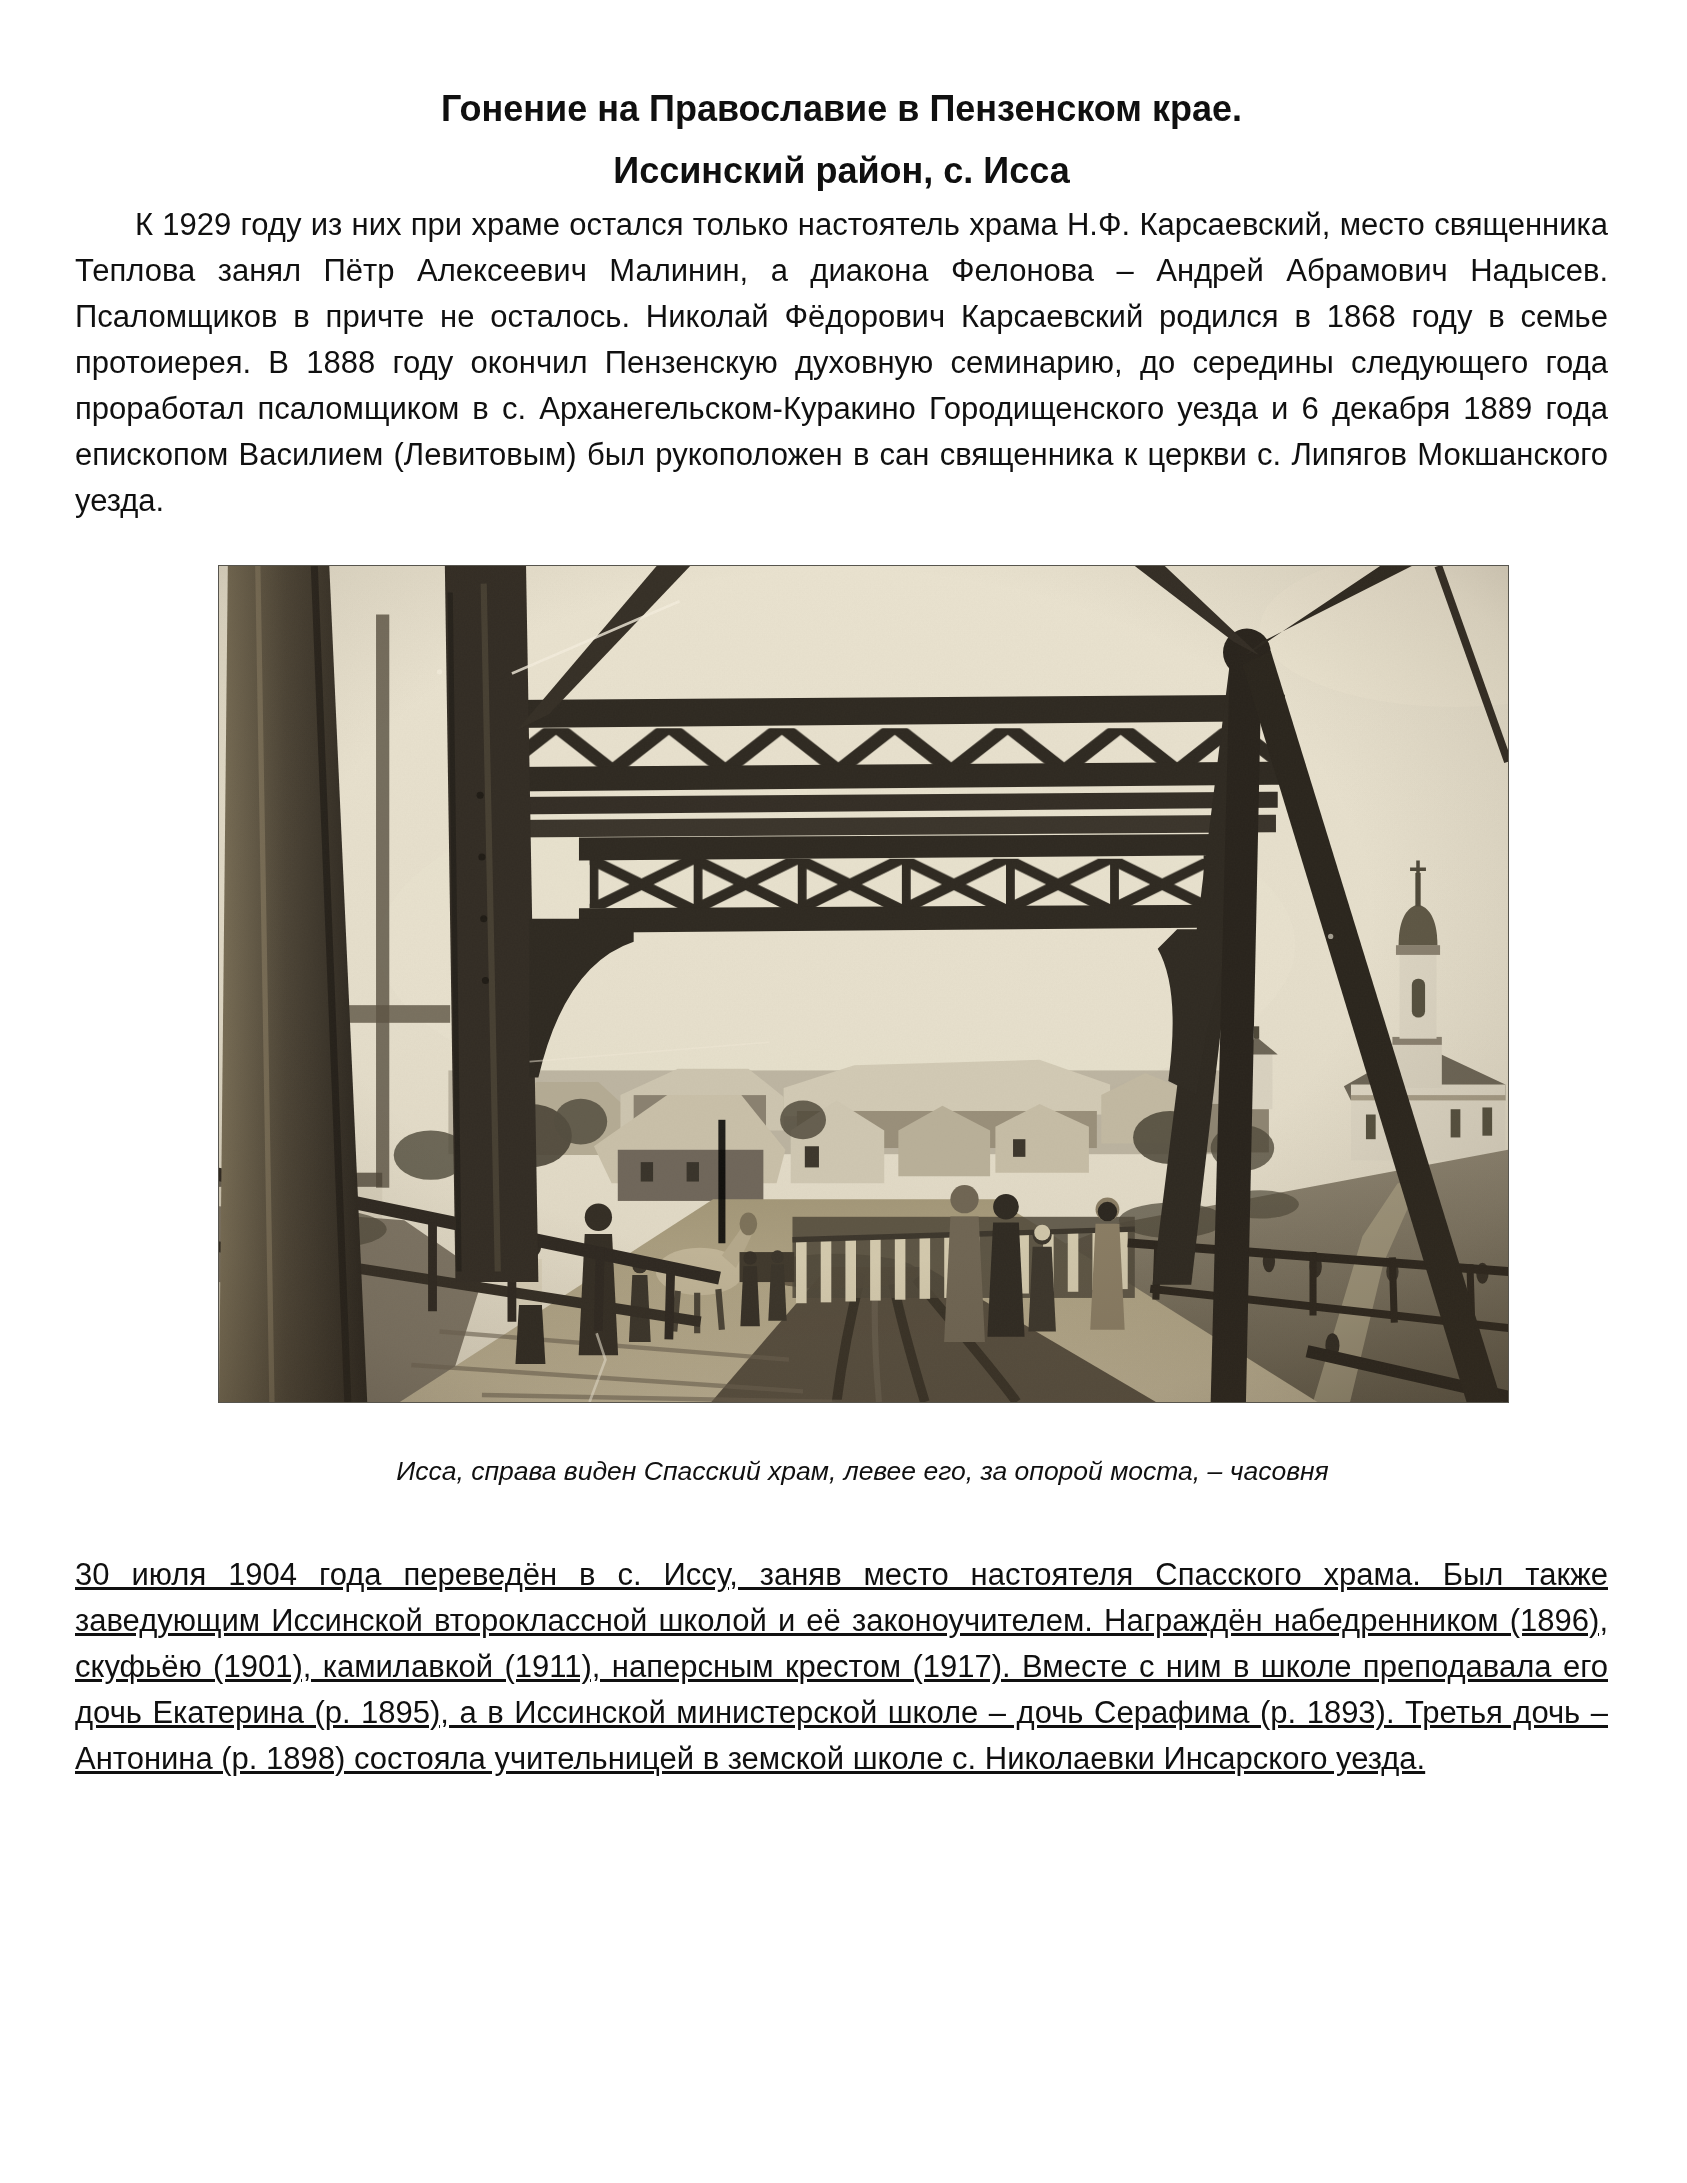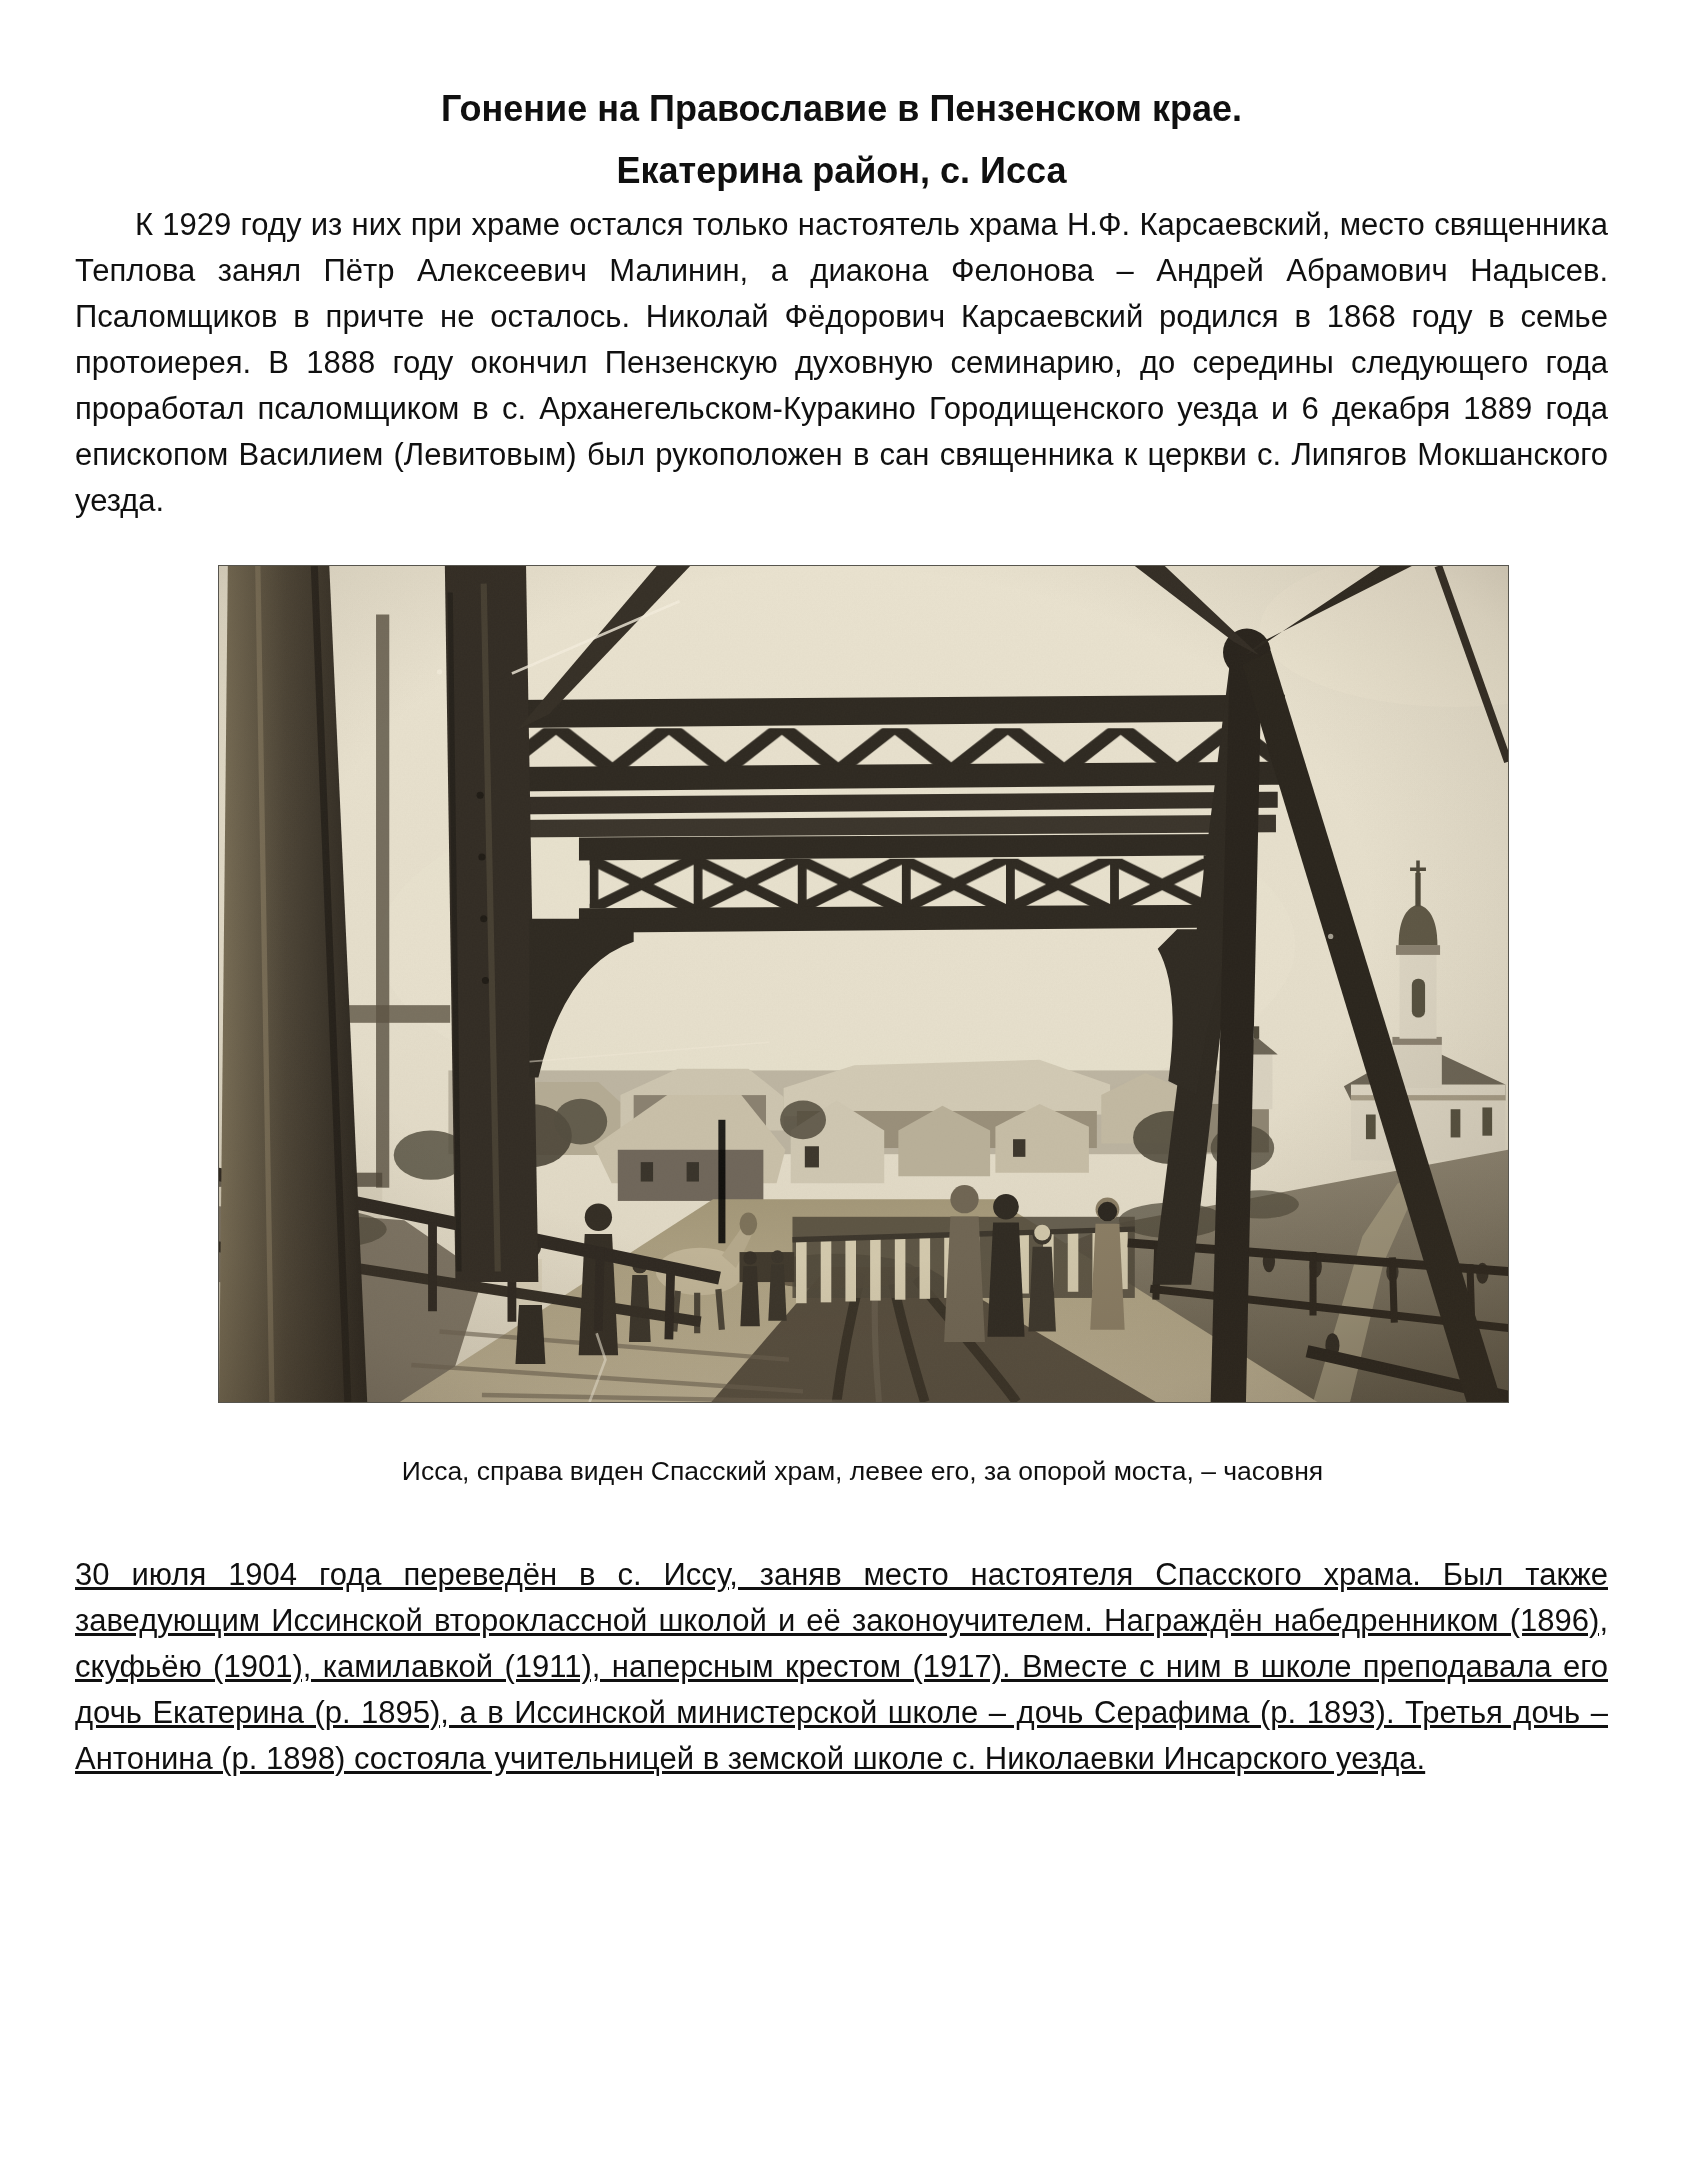--- a/index.html
+++ b/index.html
@@ -6,34 +6,34 @@
   .page{
     position:relative; width:1682px; height:2183px; background:#fff;
     font-family:"Liberation Sans","DejaVu Sans",sans-serif; color:#101010;
     box-sizing:border-box; padding:78px 74px 0 75px; overflow:hidden;
   }
   .title{font-weight:700; font-size:36px; line-height:62px; text-align:center; margin:0;}
   .title span{display:block;}
   .body-p{font-size:31px; line-height:46px; text-align:justify; margin:0;}
   .indent{text-indent:60px;}
   .p1{margin-top:74px;}
-  .figure{margin:41px 8px 0 143px; width:1289px;}
+  .figure{margin:41px 8px 0 143px; width:1289px;font-style:italic;}
   .photo-frame{width:1289px; height:836px; border:1.8px solid #57554e; box-sizing:content-box;}
   .photo-frame svg{display:block; width:1289px; height:836px;}
   .caption{font-size:26.5px; line-height:34px; text-align:center; margin-top:51px; text-indent:0;}
   .p4{margin-top:64px;text-decoration:underline;}
 </style>
 </head>
 <body>
 
 <div class="page">
 
   <h1 class="title">
     <span>Гонение на Православие в Пензенском крае.</span>
-    <span>Екатерина район, с. Исса</span>
+    <span>Иссинский район, с. Исса</span>
   </h1>
 
   <p class="body-p indent">К 1929 году из них при храме остался только настоятель храма Н.Ф. Карсаевский, место священника Теплова занял Пётр Алексеевич Малинин, а диакона Фелонова – Андрей Абрамович Надысев. Псаломщиков в причте не осталось. Николай Фёдорович Карсаевский родился в 1868 году в семье протоиерея. В 1888 году окончил Пензенскую духовную семинарию, до середины следующего года проработал псаломщиком в с. Арханегельском-Куракино Городищенского уезда и 6 декабря 1889 года епископом Василием (Левитовым) был рукоположен в сан священника к церкви с. Липягов Мокшанского уезда.</p>
 
   <figure class="figure" style="margin-top:41px;margin-bottom:0;">
     <div class="photo-frame">
 
       <svg viewBox="0 0 1461 948" preserveAspectRatio="none">
         <defs>
           <linearGradient id="skyG" x1="0" y1="0" x2="0" y2="1">

